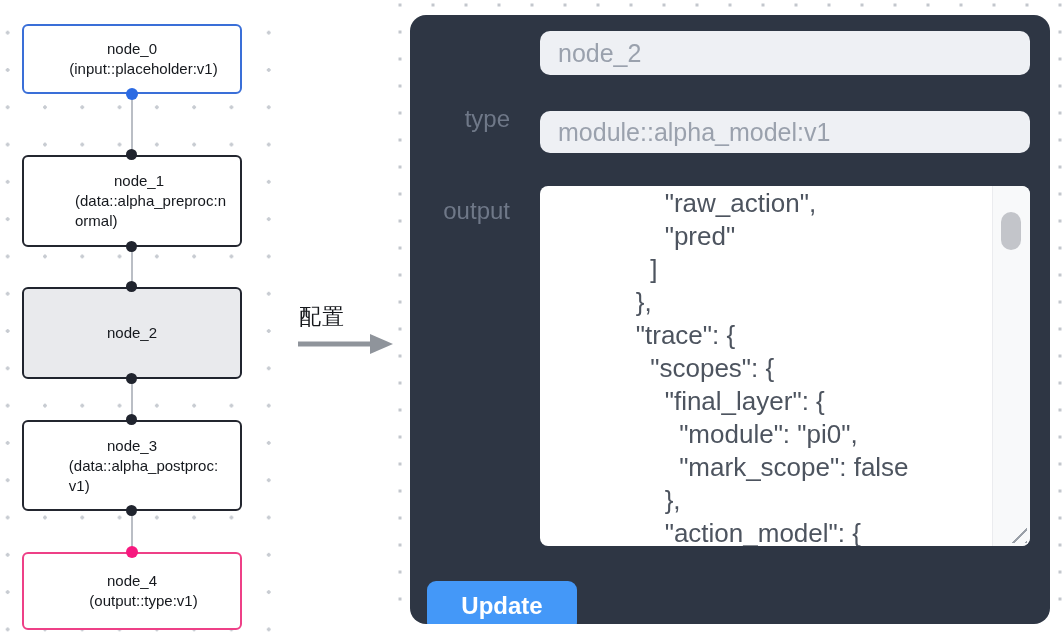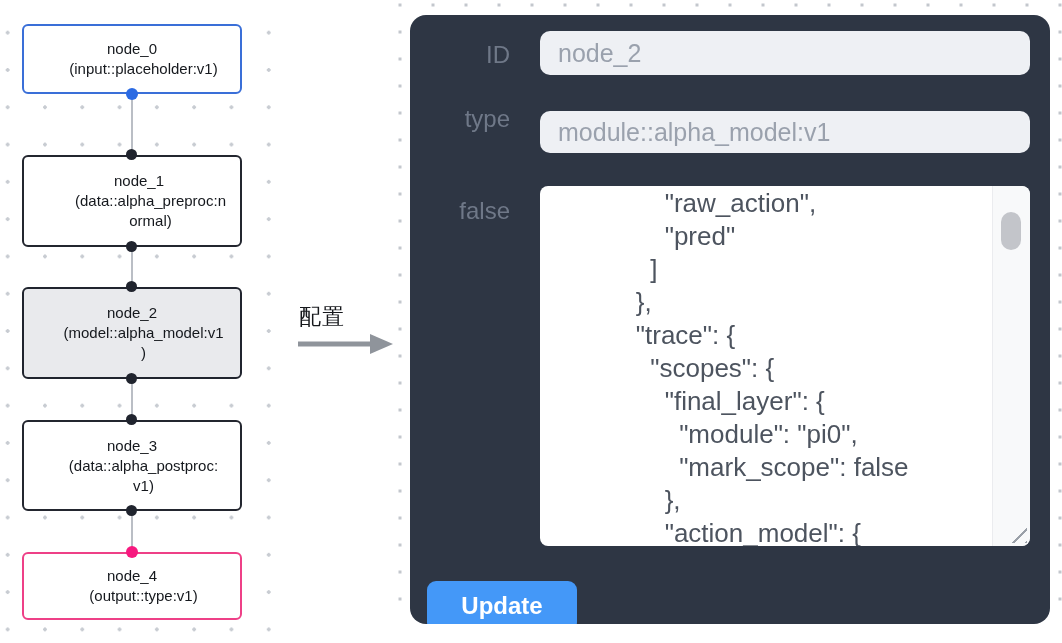--- a/index.html
+++ b/index.html
@@ -16,28 +16,28 @@
   .dots-right{
     position:absolute;left:390px;top:0;width:672px;height:624px;
     background-image:radial-gradient(circle,#c3c7cd 1.6px,transparent 1.8px);
     background-size:33px 27px;background-position:-6.5px -8.5px;
   }
   
   .node{
     position:absolute;left:22px;width:220px;box-sizing:border-box;
     background:#fff;border:2px solid #23262f;border-radius:6px;
     display:flex;flex-direction:column;align-items:center;justify-content:center;
-    text-align:center;font-size:15px;line-height:20px;color:#15181d;
+    text-align:left;font-size:15px;line-height:20px;color:#15181d;
     padding:4px 10px;font-weight:500;
   }
   .node-0{top:24px;height:70px;border-color:#3a6fd8;}
   .node-1{top:155px;height:92px;padding-left:24px;}
   .node-2{top:287px;height:92px;background:#e9eaed;border-width:2.5px;border-color:#20242e;}
   .node-3{top:420px;height:91px;}
-  .node-4{top:552px;height:68px;border-color:#ee4087;}
+  .node-4{top:552px;height:78px;border-color:#ee4087;}
   .node-subtitle{white-space:pre-line;font-weight:400;margin-left:23px;}
   .edge{position:absolute;left:131px;width:2px;background:#babec5;}
   .e1{top:94px;height:61px;}
   .e2{top:247px;height:40px;}
   .e3{top:379px;height:41px;}
   .e4{top:511px;height:41px;}
   .port{position:absolute;width:11px;height:11px;border-radius:50%;background:#20242e;left:126px;}
   .p0b{top:88px;width:12px;height:12px;background:#2b6ae3;}
   .p1t{top:149px;} .p1b{top:241px;}
   .p2t{top:281px;} .p2b{top:373px;}
@@ -110,22 +110,20 @@
     <div class="node-title">node_0</div>
     <div class="node-subtitle">(input::placeholder:v1)</div>
   </div>
   <div class="node node-1">
     <div class="node-title">node_1</div>
     <div class="node-subtitle">(data::alpha_preproc:n
 ormal)</div>
   </div>
   <div class="node node-2">
     <div class="node-title">node_2</div>
-    <div class="node-subtitle">(model::alpha_model:v1
-)</div>
   </div>
   <div class="node node-3">
     <div class="node-title">node_3</div>
     <div class="node-subtitle">(data::alpha_postproc:
 v1)</div>
   </div>
   <div class="node node-4">
     <div class="node-title">node_4</div>
     <div class="node-subtitle">(output::type:v1)</div>
   </div>
@@ -144,27 +142,26 @@
   <div class="port p3b"></div>
   <div class="port p4t"></div>
 
   <div class="transition-label">配置</div>
   <svg class="arrow-svg" width="100" height="24" viewBox="0 0 100 24">
     <line x1="2" y1="12" x2="76" y2="12" stroke="#8f949b" stroke-width="5"></line>
     <polygon points="74,2 97,12 74,22" fill="#8f949b"></polygon>
   </svg>
 
   <div class="panel">
-    <div class="field-label lbl-id">ID</div>
     <div class="text-input in-id">node_2</div>
 
     <div class="field-label lbl-type">type</div>
     <div class="text-input in-type">module::alpha_model:v1</div>
 
-    <div class="field-label lbl-config">false</div>
+    <div class="field-label lbl-config">output</div>
     <div class="config-box">
       <pre class="config-text">            "raw_action",
             "pred"
           ]
         },
         "trace": {
           "scopes": {
             "final_layer": {
               "module": "pi0",
               "mark_scope": false

